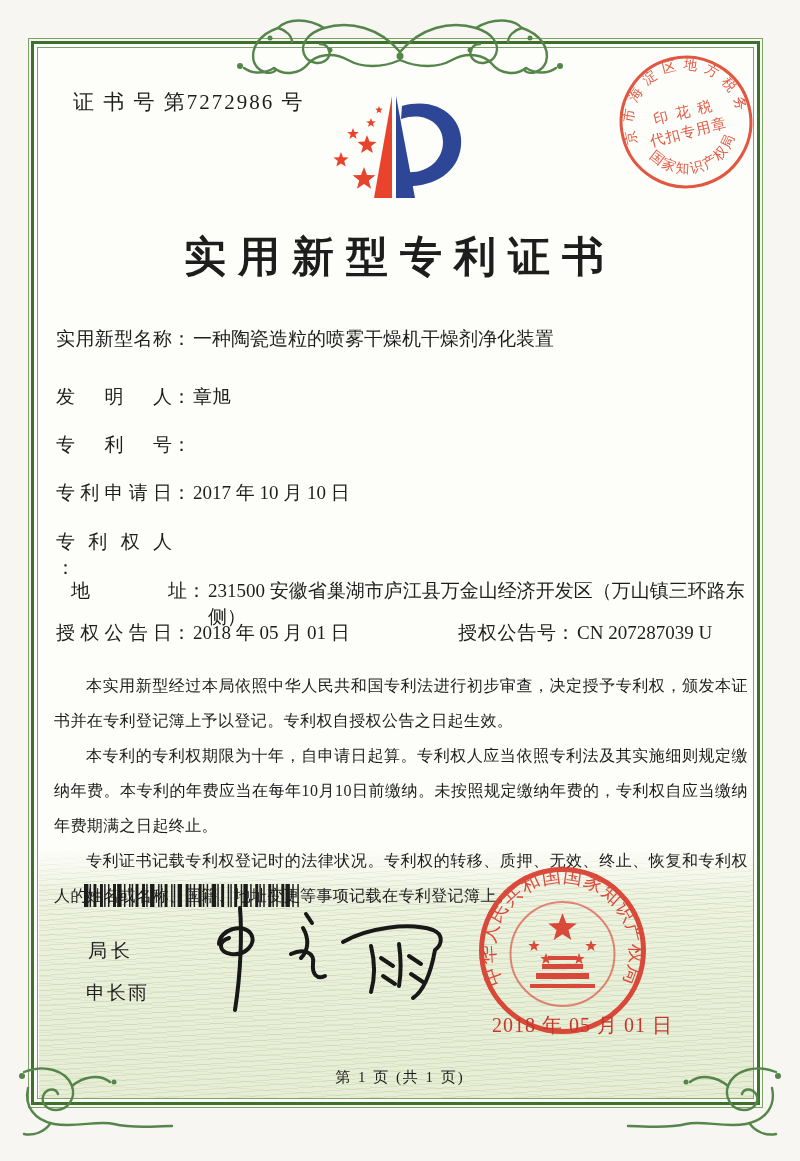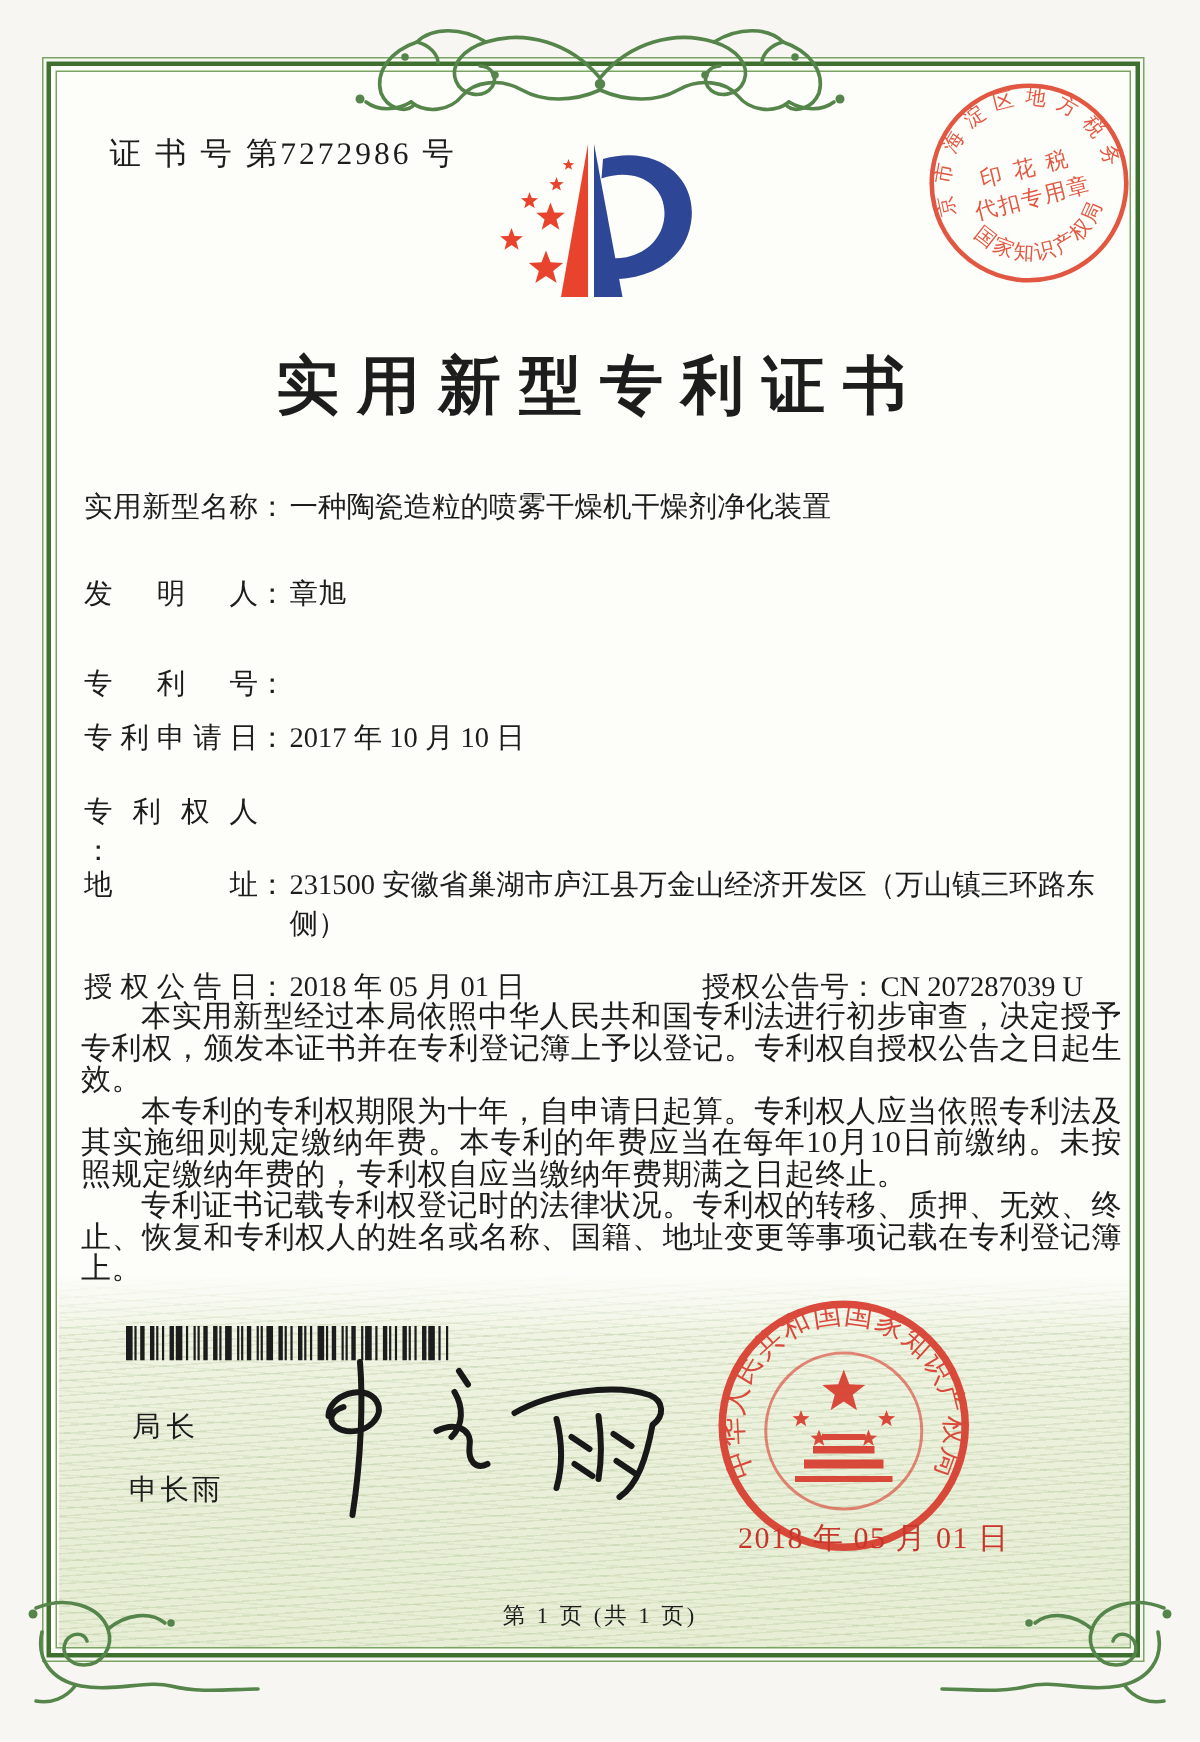--- a/index.html
+++ b/index.html
@@ -41,21 +41,21 @@
   .doc-title{left:0;top:203px;width:100%;text-align:center;
     font-size:42px;font-weight:bold;letter-spacing:12px;margin-top:26px;}
   
   .fields{left:56px;top:326px;width:692px;height:345px;font-size:19px;}
   .f-row{position:absolute;left:0;right:0;display:flex;line-height:26px;}
   .f-label{display:inline-block;width:116px;text-align:justify;text-align-last:justify;white-space:nowrap;flex:none;}
   .f-colon{flex:none;}
   .f-value{flex:1;padding-left:2px;}
   .f-cell{display:flex;}
   
-  .body-text{left:54px;top:668px;width:694px;font-size:20px;line-height:21px;
+  .body-text{left:54px;top:668px;width:694px;font-size:16px;line-height:35px;
     text-align:justify;letter-spacing:.4px;}
   .body-text p{margin:0;text-indent:2em;}
   
   .barcode{left:84px;top:884px;}
   .sig-title{left:88px;top:938px;font-size:19px;letter-spacing:4px;}
   .sig-name{left:86px;top:980px;font-size:19px;letter-spacing:2px;}
   .sig-script path{stroke:#181818;stroke-width:4;fill:none;stroke-linecap:round;stroke-linejoin:round;}
   .sig-script{left:185px;top:898px;}
   .seal{left:470px;top:858px;opacity:.9;}
   .seal-stroke{stroke:var(--seal-red);fill:none;}
@@ -139,39 +139,39 @@
   <div class="f-row" style="top:0;align-items:center;">
     <span class="f-label">实用新型名称</span>
       <span class="f-colon">：</span>
     <span class="f-value">一种陶瓷造粒的喷雾干燥机干燥剂净化装置</span>
   </div>
   <div class="f-row" style="top:58px;">
     <span class="f-label">发明人</span>
       <span class="f-colon">：</span>
     <span class="f-value">章旭</span>
   </div>
-  <div class="f-row" style="top:118px;">
+  <div class="f-row" style="top:106px;">
     <span class="f-label">专利号</span>
       <span class="f-colon">：</span>
   </div>
   <div class="f-row" style="top:154px;">
     <span class="f-label">专利申请日</span>
       <span class="f-colon">：</span>
     <span class="f-value">2017 年 10 月 10 日</span>
   </div>
   <div class="f-row" style="top:203px;flex-direction:column;">
     <span class="f-label">专利权人</span>
       <span class="f-colon">：</span>
   </div>
-  <div class="f-row" style="top:252px;">
+  <div class="f-row" style="top:252px;margin-left:15px;">
     <span class="f-label">地址</span>
       <span class="f-colon">：</span>
     <span class="f-value" style="max-width:560px;">231500 安徽省巢湖市庐江县万金山经济开发区（万山镇三环路东侧）</span>
   </div>
-  <div class="f-row" style="top:320px;gap:10px;">
+  <div class="f-row" style="top:294px;">
     <span class="f-cell" style="width:402px;">
       <span class="f-label">授权公告日</span>
         <span class="f-colon">：</span>
       <span class="f-value">2018 年 05 月 01 日</span>
     </span>
     <span class="f-cell">
       <span class="f-label" style="width:98px;">授权公告号</span>
         <span class="f-colon">：</span>
       <span class="f-value">CN 207287039 U</span>
     </span>

